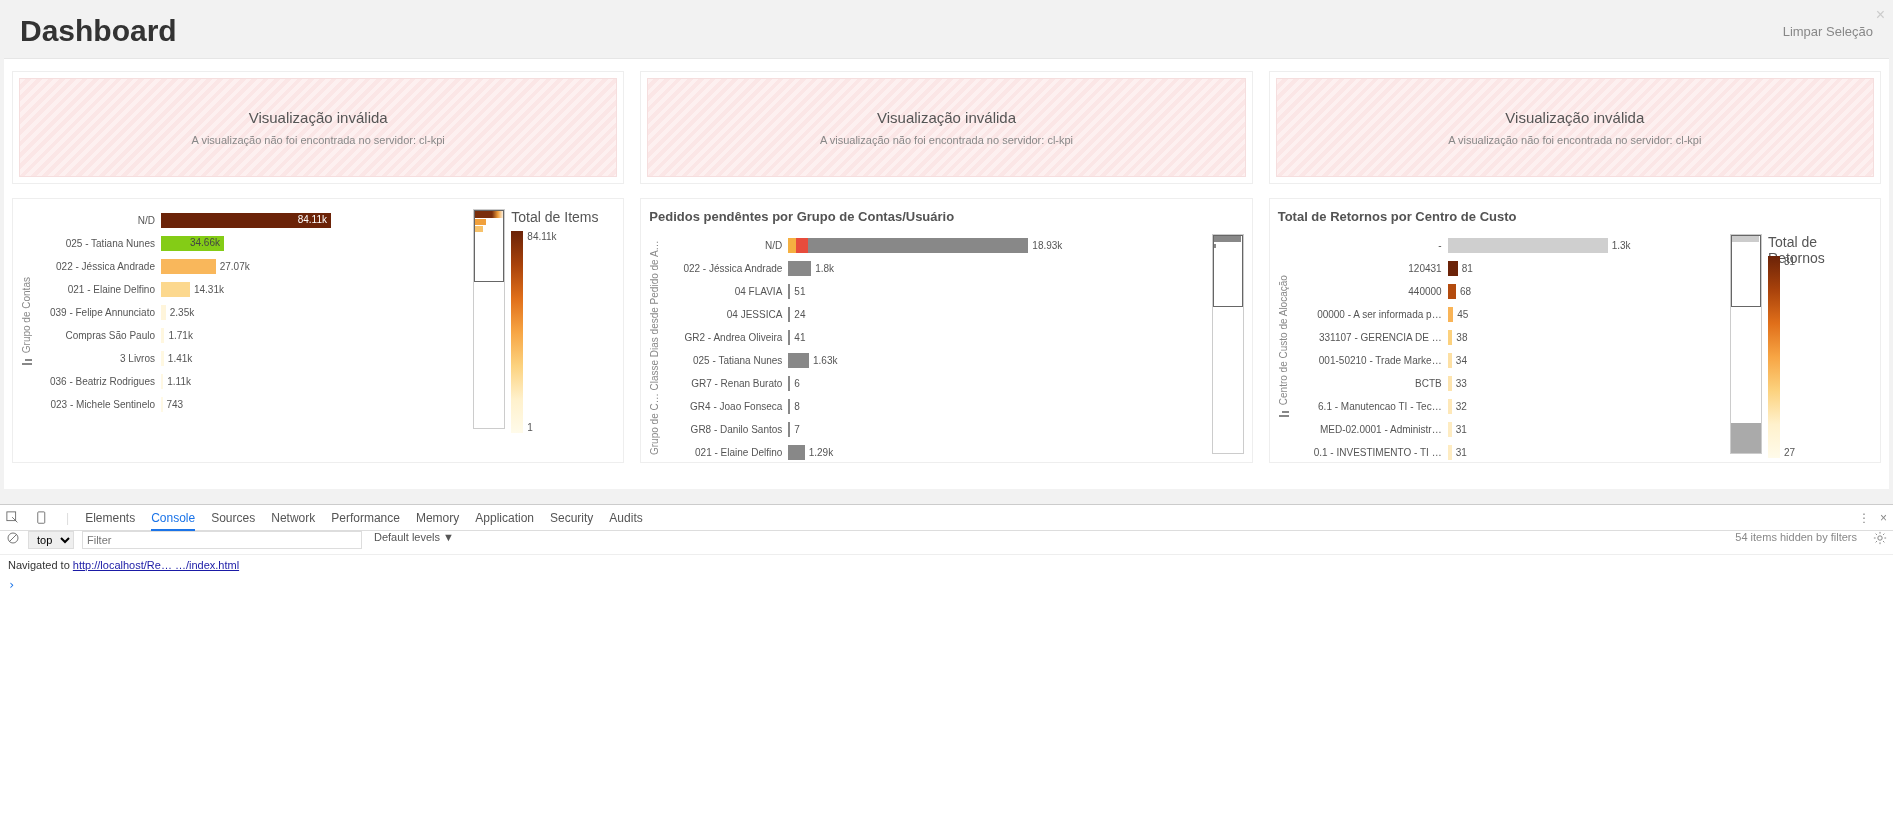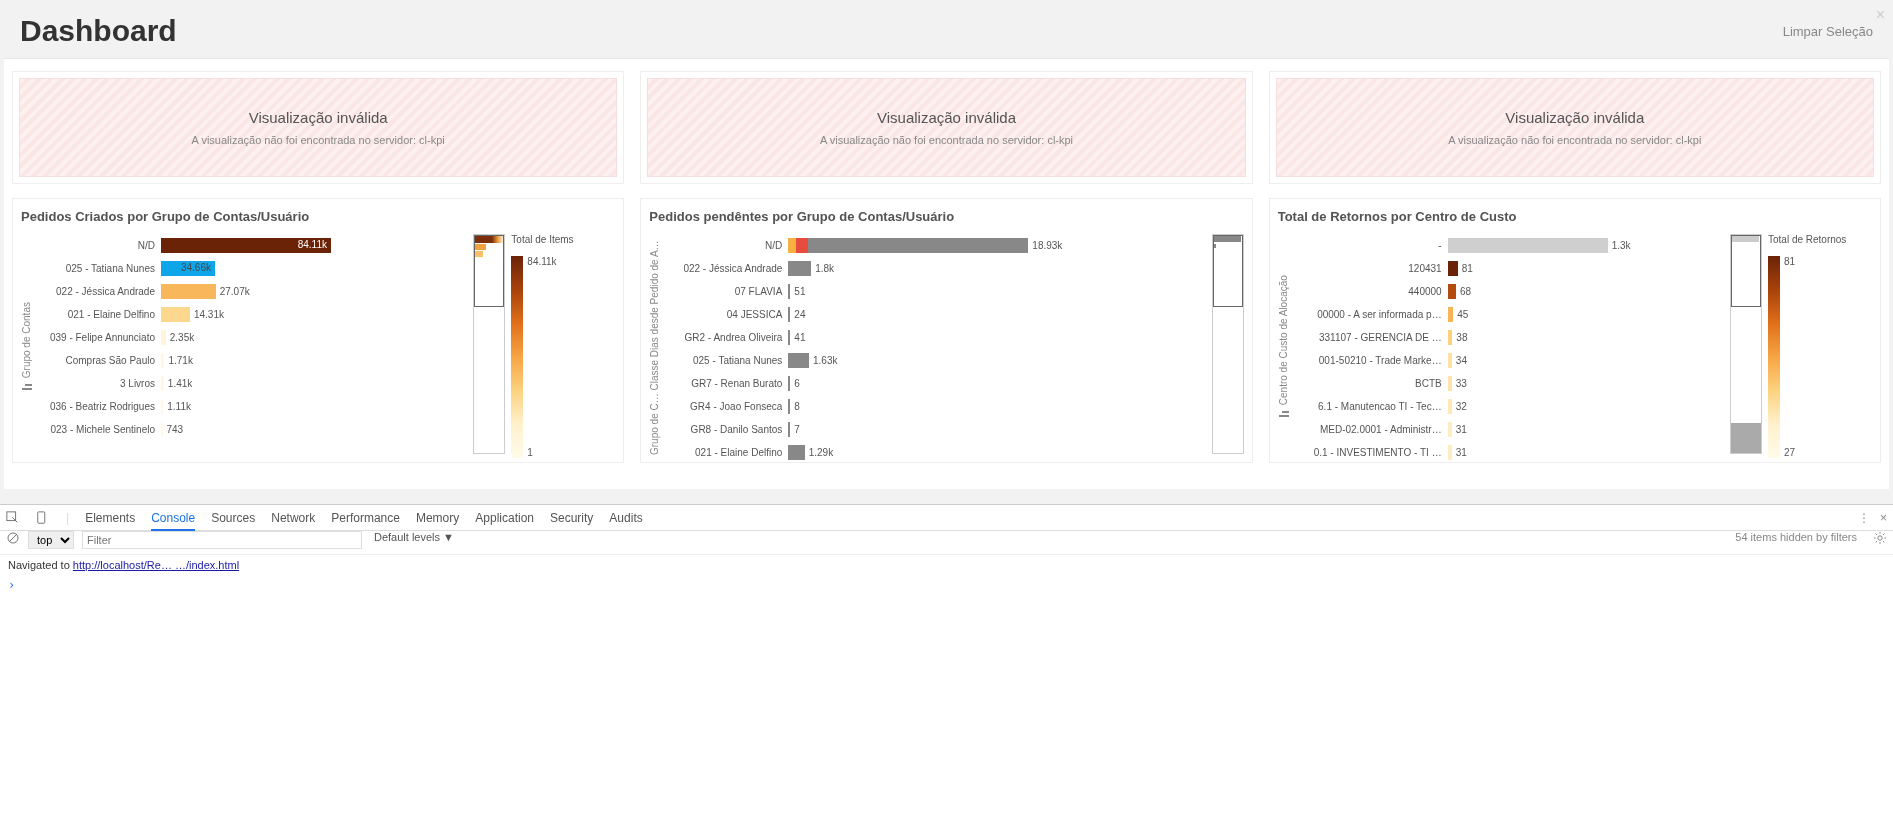--- a/index.html
+++ b/index.html
@@ -19,21 +19,21 @@
 .chart-title{font-size:13px;font-weight:600;color:#535353;margin-bottom:10px}
 .chart-body{display:flex;height:228px;overflow:hidden}
 .ylabel{font-size:10px;color:#888;writing-mode:vertical-rl;transform:rotate(180deg);padding:4px 0;text-align:center}
 .bars{flex:1;overflow:hidden}
 .bar-row{display:flex;align-items:center;height:23px;font-size:10px;color:#555}
 .bar-label{width:128px;text-align:right;padding-right:6px;white-space:nowrap;overflow:hidden;text-overflow:ellipsis}
 .bar-track{flex:1;display:flex;align-items:center}
 .bar{height:15px;margin-right:4px}
 .bar-value{font-size:10px;color:#555}
 .legend{width:110px;padding-left:6px;position:relative}
-.legend-title{font-size:10px;color:#555;margin-bottom:4px}
+.legend-title{font-size:14px;color:#555;margin-bottom:4px}
 .legend-grad{position:absolute;width:12px;top:22px;bottom:4px;left:6px}
 .legend-max{position:absolute;top:22px;left:22px;font-size:10px;color:#555}
 .legend-min{position:absolute;bottom:4px;left:22px;font-size:10px;color:#555}
 .mini-thumb{border:1px solid #ccc;width:32px;height:220px;position:relative;margin-left:4px}
 .thumb-sel{position:absolute;border:1px solid #666;left:0;right:0}
 
 .devtools{position:absolute;left:0;right:0;top:504px;bottom:0;background:#fff;border-top:1px solid #ccc;font-size:12px;color:#333}
 .dt-tabs{display:flex;align-items:center;border-bottom:1px solid #ddd;height:26px;padding:0 6px;gap:16px}
 .dt-ico{width:14px;height:14px;display:inline-block}
 .dt-tab{color:#555;cursor:pointer;padding:4px 0}
@@ -79,42 +79,41 @@
       <div class="invalid-inner">
         <div class="invalid-title">Visualização inválida</div>
         <div class="invalid-msg">A visualização não foi encontrada no servidor: cl-kpi</div>
       </div>
     </div>
   </div>
 
   <div class="row">
 
     <div class="card chart-card">
-      <div class="chart-title">Pedidos Criados por Grupo de Contas/Usuário</div>
       <div class="chart-body">
         <div class="ylabel">
           <svg width="12" height="12" style="display:inline">
               <rect x="1" y="3" width="10" height="2" fill="#888"></rect>
               <rect x="1" y="7" width="7" height="2" fill="#888"></rect>
             </svg>
           <span>Grupo de Contas</span>
         </div>
         <div class="bars" id="bars-c1">
             <div class="bar-row">
               <div class="bar-label">N/D</div>
               <div class="bar-track">
                 <div class="bar" style="width:170px;background:rgb(107,35,8);position:relative">
                   <span style="position:absolute;right:4px;top:1px;font-size:10px;color:#fff">84.11k</span>
                 </div>
               </div>
             </div>
             <div class="bar-row">
               <div class="bar-label">025 - Tatiana Nunes</div>
               <div class="bar-track">
-                <div class="bar" style="width:54px;background:#0ea5e9;position:relative">
+                <div class="bar" style="width:63px;background:#84cc16;position:relative">
                   <span style="position:absolute;right:4px;top:1px;font-size:10px;color:#444">34.66k</span>
                 </div>
               </div>
             </div>
             <div class="bar-row">
               <div class="bar-label">022 - Jéssica Andrade</div>
               <div class="bar-track">
                 <div class="bar" style="width:54.712875995719884px;background:rgb(249,183,91);position:relative"></div>
                 <span class="bar-value">27.07k</span>
               </div>
@@ -194,21 +193,21 @@
               </div>
             </div>
             <div class="bar-row">
               <div class="bar-label">022 - Jéssica Andrade</div>
               <div class="bar-track">
                 <div class="bar" style="width:22.820919175911254px;background:#888"></div>
                 <span class="bar-value">1.8k</span>
               </div>
             </div>
             <div class="bar-row">
-              <div class="bar-label">07 FLAVIA</div>
+              <div class="bar-label">04 FLAVIA</div>
               <div class="bar-track">
                 <div class="bar" style="width:2px;background:#888"></div>
                 <span class="bar-value">51</span>
               </div>
             </div>
             <div class="bar-row">
               <div class="bar-label">04 JESSICA</div>
               <div class="bar-track">
                 <div class="bar" style="width:2px;background:#888"></div>
                 <span class="bar-value">24</span>

